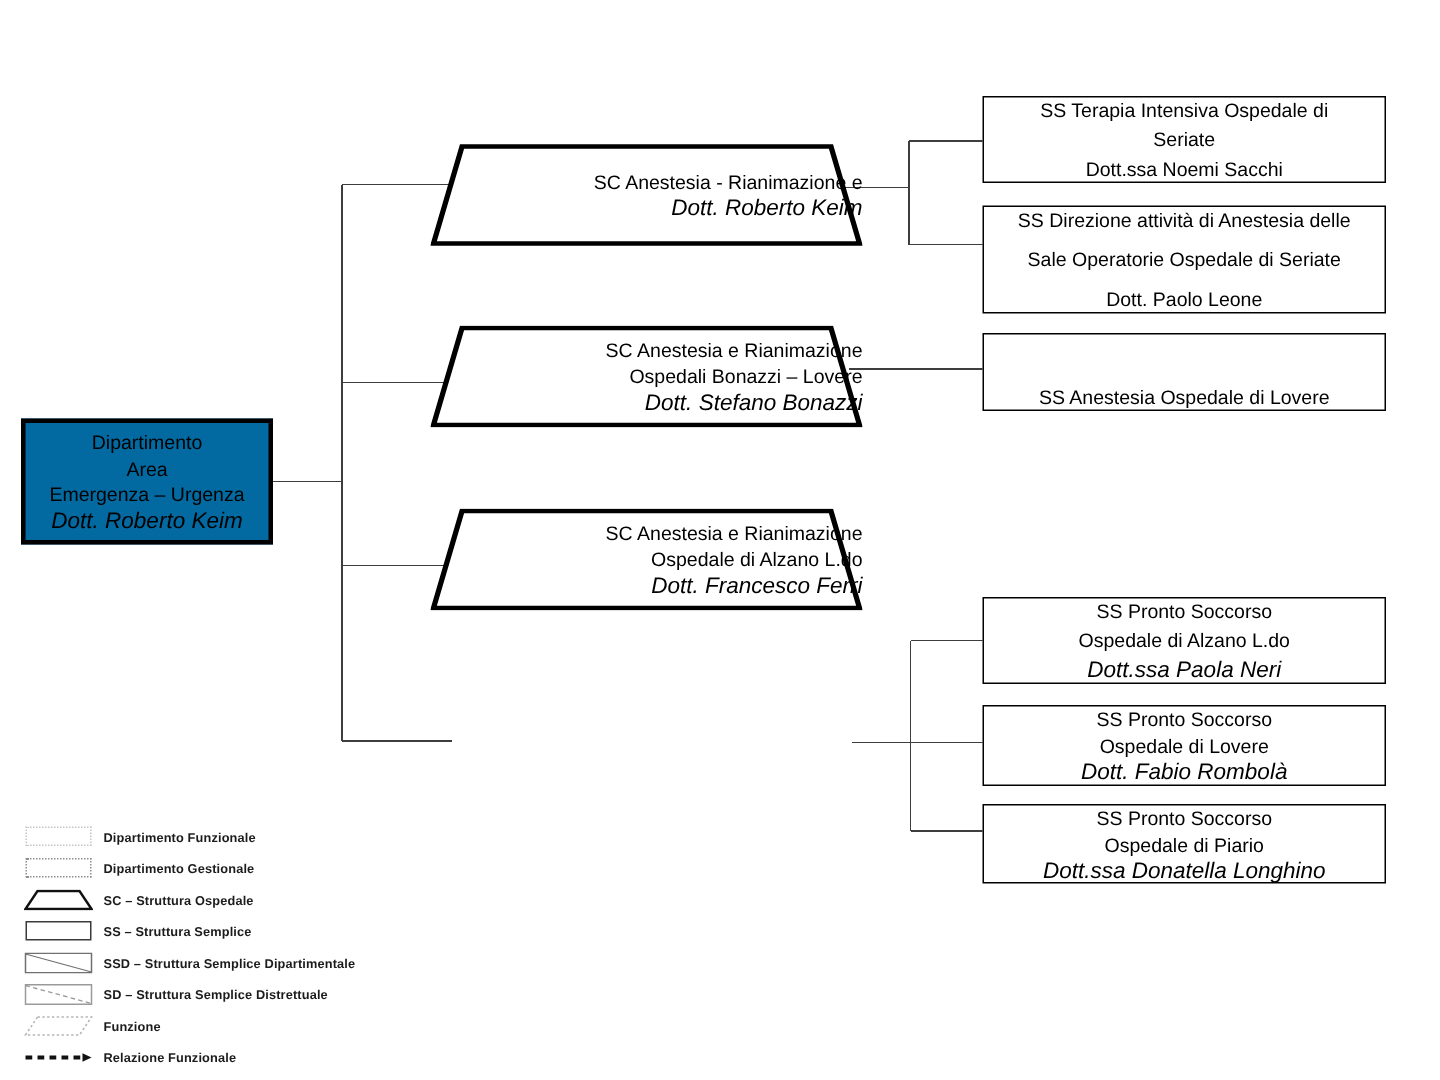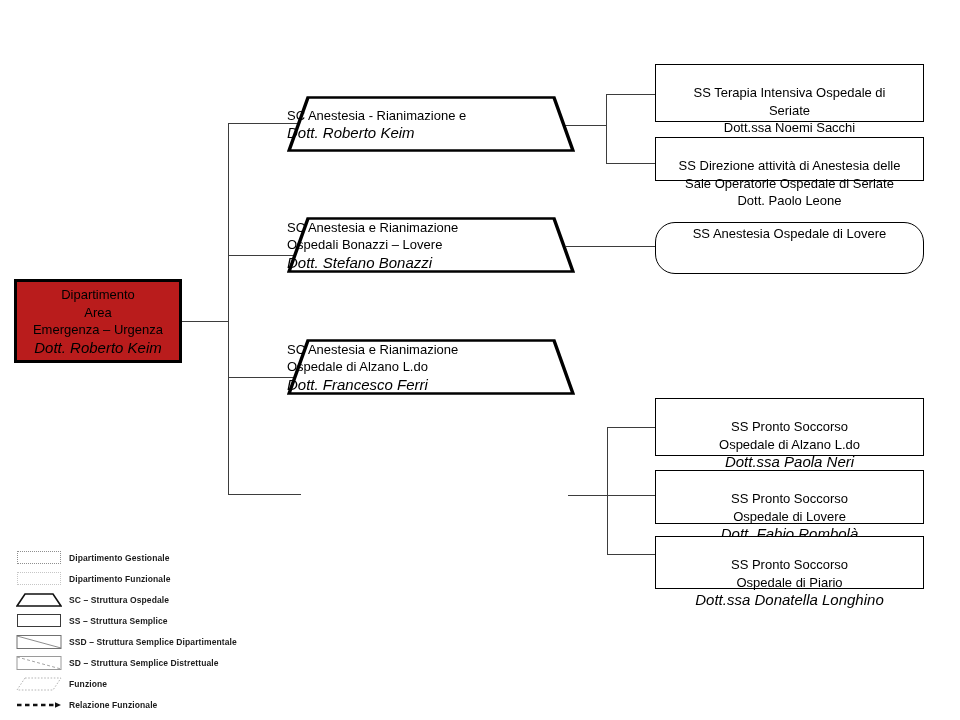--- a/index.html
+++ b/index.html
@@ -6,45 +6,45 @@
   html,body { background:#ffffff; }
   .canvas {
     position:relative; width:960px; height:720px; background:#ffffff;
     font-family:"Liberation Sans", sans-serif; color:#000; overflow:hidden;
   }
   svg.lines { position:absolute; left:0; top:0; width:960px; height:720px; }
 
   
   .dept-box {
     position:absolute; left:14px; top:279px; width:168px; height:84px;
-    border:3.5px solid #000; background:#b91c1c;
+    border:3.5px solid #000; background:#0369a1;
     display:flex; flex-direction:column; justify-content:center; align-items:center;
     text-align:center;
   }
   .bline { font-size:13px; line-height:17.5px; white-space:nowrap; }
   .head  { font-style:italic; font-size:15px; }
   .head.upright { font-style:normal; font-size:13px; }
 
   
   .trap {
-    position:absolute; left:287px; width:288px; height:56px;
-    display:flex; flex-direction:column; justify-content:center; align-items:flex-start;
+    position:absolute; left:287px; width:288px; height:68px;
+    display:flex; flex-direction:column; justify-content:center; align-items:flex-end;
     text-align:center;
   }
   .trap svg.shape { position:absolute; left:0; top:0; width:100%; height:100%; }
   .trap .bline { position:relative; }
 
   
   .ssbox {
     position:absolute; left:655px; width:269px;
     border:1.5px solid #000; background:#fff;
     display:flex; flex-direction:column; justify-content:space-between; align-items:center;
-    text-align:center; padding-top:19px;
-  }
-  .ssbox.center { justify-content:flex-start; padding-top:2px;border-radius:20px; }
+    text-align:center; padding-top:0;
+  }
+  .ssbox.center { justify-content:flex-end; padding-top:2px; }
 
   
   .legend { position:absolute; left:16px; top:551px; width:260px; }
   .lrow { display:flex; align-items:center; height:14px; margin-bottom:7px; }
   .lshape { width:46px; height:14px; flex:0 0 46px; position:relative; }
   .lshape .rect { position:absolute; left:1px; top:0; width:44px; height:13px; background:#fff; }
   .llabel { margin-left:7px; font-size:8.5px; font-weight:700; color:#1c1c1c; white-space:nowrap; letter-spacing:0.1px; }
 </style>
 </head>
 <body>
@@ -102,21 +102,21 @@
     <div class="bline head">Dott. Francesco Ferri</div>
   </div>
 
 
   <div class="ssbox" style="top:64px;height:58px;">
     <div class="bline">SS Terapia Intensiva Ospedale di</div>
     <div class="bline">Seriate</div>
     <div class="bline head upright">Dott.ssa Noemi Sacchi</div>
   </div>
 
-  <div class="ssbox" style="top:137px;height:44px;">
+  <div class="ssbox" style="top:137px;height:72px;">
     <div class="bline">SS Direzione attività di Anestesia delle</div>
     <div class="bline">Sale Operatorie Ospedale di Seriate</div>
     <div class="bline head upright">Dott. Paolo Leone</div>
   </div>
 
   <div class="ssbox center" style="top:222px;height:52px;">
     <div class="bline">SS Anestesia Ospedale di Lovere</div>
   </div>
 
   <div class="ssbox" style="top:398px;height:58px;">
@@ -134,30 +134,30 @@
   <div class="ssbox" style="top:536px;height:53px;">
     <div class="bline">SS Pronto Soccorso</div>
     <div class="bline">Ospedale di Piario</div>
     <div class="bline head">Dott.ssa Donatella Longhino</div>
   </div>
 
   <div class="legend">
 
     <div class="lrow">
       <div class="lshape">
+        <div class="rect" style="border:1px dotted #c6c6c6;"></div>
+      </div>
+      <span class="llabel">Dipartimento Funzionale</span>
+    </div>
+
+    <div class="lrow">
+      <div class="lshape">
         <div class="rect" style="border:1px dotted #8f8f8f;"></div>
       </div>
       <span class="llabel">Dipartimento Gestionale</span>
-    </div>
-
-    <div class="lrow">
-      <div class="lshape">
-        <div class="rect" style="border:1px dotted #c6c6c6;"></div>
-      </div>
-      <span class="llabel">Dipartimento Funzionale</span>
     </div>
 
     <div class="lrow">
       <svg class="lshape" viewBox="0 0 46 14">
         <polygon points="9,1 37,1 45,13 1,13" fill="#ffffff" stroke="#111111" stroke-width="1.6"></polygon>
       </svg>
       <span class="llabel">SC – Struttura Ospedale</span>
     </div>
 
     <div class="lrow">

